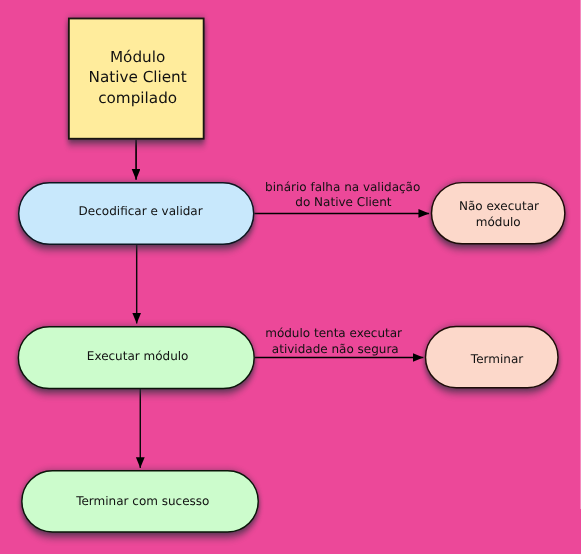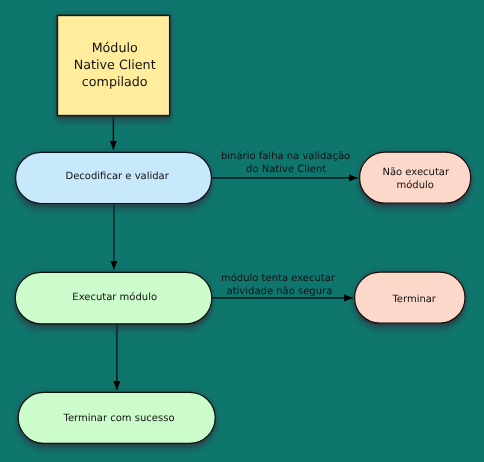--- a/index.html
+++ b/index.html
@@ -1,19 +1,19 @@
 <!DOCTYPE html>
 <html><head>
 <meta charset="utf-8">
 <title>Fluxograma Native Client</title>
 <style>
   html,body{margin:0;padding:0;background:#ffffff;}
   body{width:484px;height:462px;overflow:hidden;
        font-family:"DejaVu Sans",sans-serif;-webkit-font-smoothing:antialiased;text-rendering:geometricPrecision;}
-  #stage{position:relative;width:484px;height:462px;background:#0f766e;}
+  #stage{position:relative;width:484px;height:462px;background:#ec4899;}
   svg{display:block;shape-rendering:geometricPrecision;}
   text{font-family:"DejaVu Sans",sans-serif;text-anchor:middle;fill:#111;}
   .t-title{font-size:12.7px;}
   .t-node{font-size:10px;}
   .t-edge{font-size:10px;}
 </style>
 </head>
 <body>
 
 <div id="stage">

